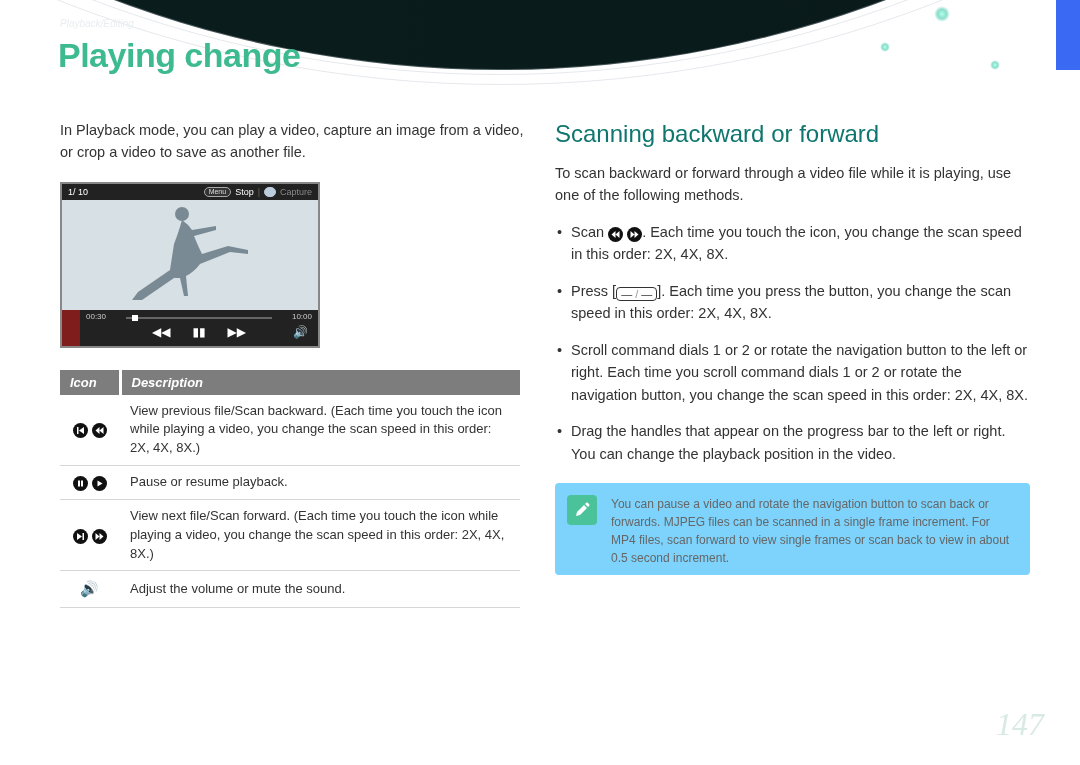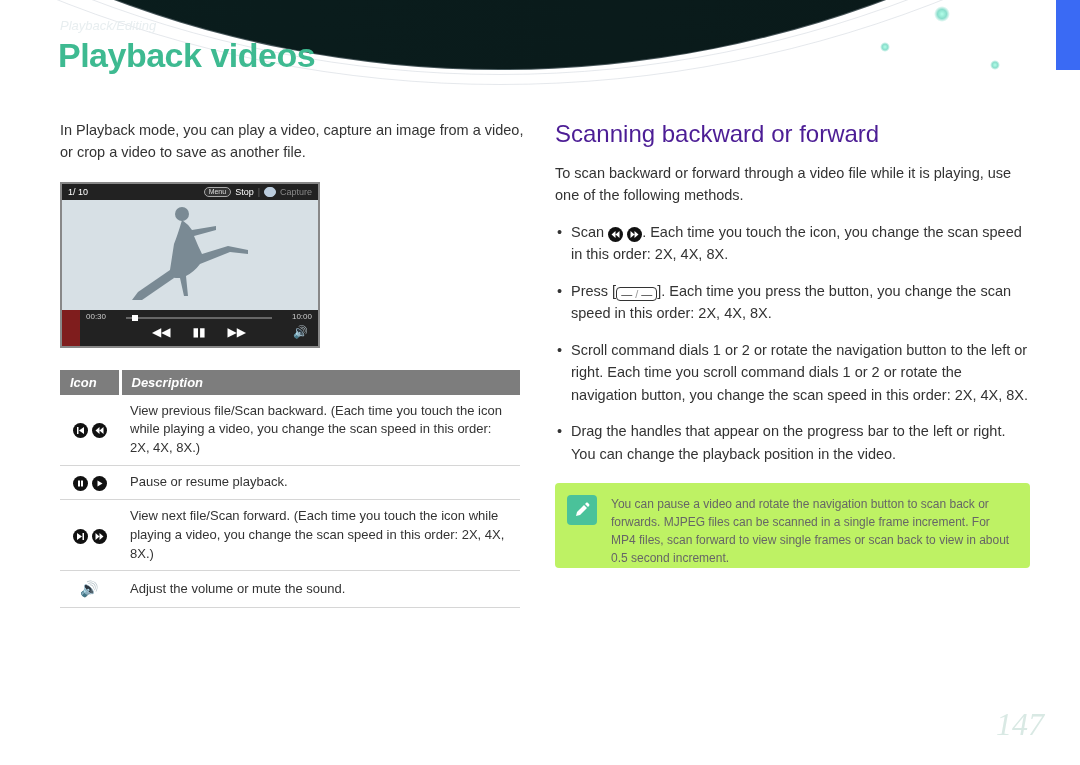--- a/index.html
+++ b/index.html
@@ -8,21 +8,21 @@
   .top-deco { position: absolute; top: 0; left: 0; width: 1080px; height: 90px; overflow: hidden; }
   .arc { position: absolute; border-radius: 50%; border: 1px solid rgba(180,190,200,0.35); }
   .arc1 { width: 2200px; height: 2200px; left: -600px; top: -2130px; background: radial-gradient(circle at 70% 100%, #0a1a1a 0%, #0a1f1f 60%, #0b2424 100%); }
   .arc2 { width: 2300px; height: 2300px; left: -650px; top: -2225px; }
   .arc3 { width: 2400px; height: 2400px; left: -700px; top: -2315px; }
   .dot { position: absolute; border-radius: 50%; background: radial-gradient(circle, rgba(170,255,230,0.9), rgba(60,200,170,0.6) 40%, rgba(0,0,0,0) 70%); }
   .dot.a { width: 16px; height: 16px; right: 130px; top: 6px; }
   .dot.b { width: 10px; height: 10px; right: 190px; top: 42px; }
   .dot.c { width: 10px; height: 10px; right: 80px; top: 60px; }
   .right-tab { position: absolute; right: 0; top: 0; width: 24px; height: 70px; background: #3a6af4; }
-  .breadcrumb { position: absolute; left: 60px; top: 18px; font-size: 13px; color: #e8eef0; font-style: italic; }
+  .breadcrumb { position: absolute; left: 60px; top: 18px; font-size: 10px; color: #e8eef0; font-style: italic; }
   .page-title { position: absolute; left: 58px; top: 36px; font-size: 34px; font-weight: 700; color: #3eba91; letter-spacing: -0.5px; }
   .content { position: absolute; top: 120px; left: 60px; right: 50px; display: flex; gap: 20px; }
   .col { flex: 1 1 50%; }
   .intro { font-size: 14.5px; line-height: 1.5; color: #333; margin-bottom: 18px; }
   
   .video-box { width: 260px; border: 2px solid #888; background: #7f1d1d; margin-bottom: 22px; }
   .vb-top { background: #222; color: #fff; font-size: 9px; padding: 3px 6px; display: flex; align-items: center; gap: 4px; }
   .vb-top .spacer { flex: 1; }
   .pill { display: inline-flex; align-items: center; justify-content: center; font-size: 7px; border: 1px solid #aaa; border-radius: 6px; padding: 0 4px; height: 10px; line-height: 8px; color: #ddd; background: #333; }
   .pill.light { background: #bcd; color: #333; border-color: #bcd; }
@@ -34,27 +34,27 @@
   .vb-bar::after { content: ""; position: absolute; left: 6px; top: -2px; width: 6px; height: 6px; background: #fff; }
   .vb-ctrls { display: flex; justify-content: center; gap: 22px; align-items: center; color: #fff; position: relative; }
   .vb-vol { position: absolute; right: 4px; }
   
   .tbl { width: 460px; border-collapse: collapse; font-size: 13px; }
   .tbl th { background: #7d7d7d; color: #fff; font-style: italic; font-weight: 600; text-align: left; padding: 5px 10px; }
   .tbl th.icon-h { width: 60px; border-right: 3px solid #fff; }
   .tbl td { padding: 7px 10px; border-bottom: 1px solid #d6d6d6; vertical-align: middle; line-height: 1.45; color: #333; }
   .tbl td.icon-c { text-align: center; white-space: nowrap; }
   
-  .section-title { font-size: 24px; color: #4c1d95; font-weight: 400; margin-bottom: 14px; }
+  .section-title { font-size: 24px; color: #0f766e; font-weight: 400; margin-bottom: 14px; }
   .para { font-size: 14.5px; line-height: 1.55; margin-bottom: 14px; color: #333; }
   ul.bullets { list-style: none; }
   ul.bullets li { position: relative; padding-left: 16px; font-size: 14.5px; line-height: 1.55; margin-bottom: 14px; color: #333; }
   ul.bullets li::before { content: "•"; position: absolute; left: 2px; top: 0; }
   .li-head { display: inline; }
-  .note-box { background: #bef264; border-radius: 4px; padding: 12px 14px 1px 56px; position: relative; margin-top: 18px; }
+  .note-box { background: #7dd3fc; border-radius: 4px; padding: 12px 14px 8px 56px; position: relative; margin-top: 18px; }
   .note-icon { position: absolute; left: 12px; top: 12px; width: 30px; height: 30px; background: #4ac29a; border-radius: 4px; display: flex; align-items: center; justify-content: center; }
   .note-text { font-size: 12px; line-height: 1.5; color: #666; }
   .page-num { position: absolute; right: 36px; bottom: 22px; font-size: 32px; font-style: italic; color: #d9e9e4; font-family: Georgia, serif; }
   .cicon { display: inline-flex; align-items: center; justify-content: center; width: 15px; height: 15px; border-radius: 50%; background: #111; color: #fff; font-size: 8px; vertical-align: -2px; }
   .cicon svg { display: block; }
   .minusplus { display: inline-flex; align-items: center; gap: 3px; border: 1px solid #333; border-radius: 4px; padding: 0 4px; height: 14px; font-size: 11px; vertical-align: -2px; line-height: 12px; }
 </style>
 </head>
 <body>
 
@@ -63,21 +63,21 @@
     <div class="arc arc1"></div>
     <div class="arc arc2"></div>
     <div class="arc arc3"></div>
     <div class="dot a"></div>
     <div class="dot b"></div>
     <div class="dot c"></div>
   </div>
   <div class="right-tab"></div>
 
   <div class="breadcrumb">Playback/Editing</div>
-  <div class="page-title">Playback videos</div>
+  <div class="page-title">Playing change</div>
 
   <div class="content">
 
     <div class="col">
       <p class="intro">In Playback mode, you can play a video, capture an image from a video, or crop a video to save as another file.</p>
 
       <div class="video-box">
         <div class="vb-top">
           <span>1/ 10</span>
           <span class="spacer"></span>

